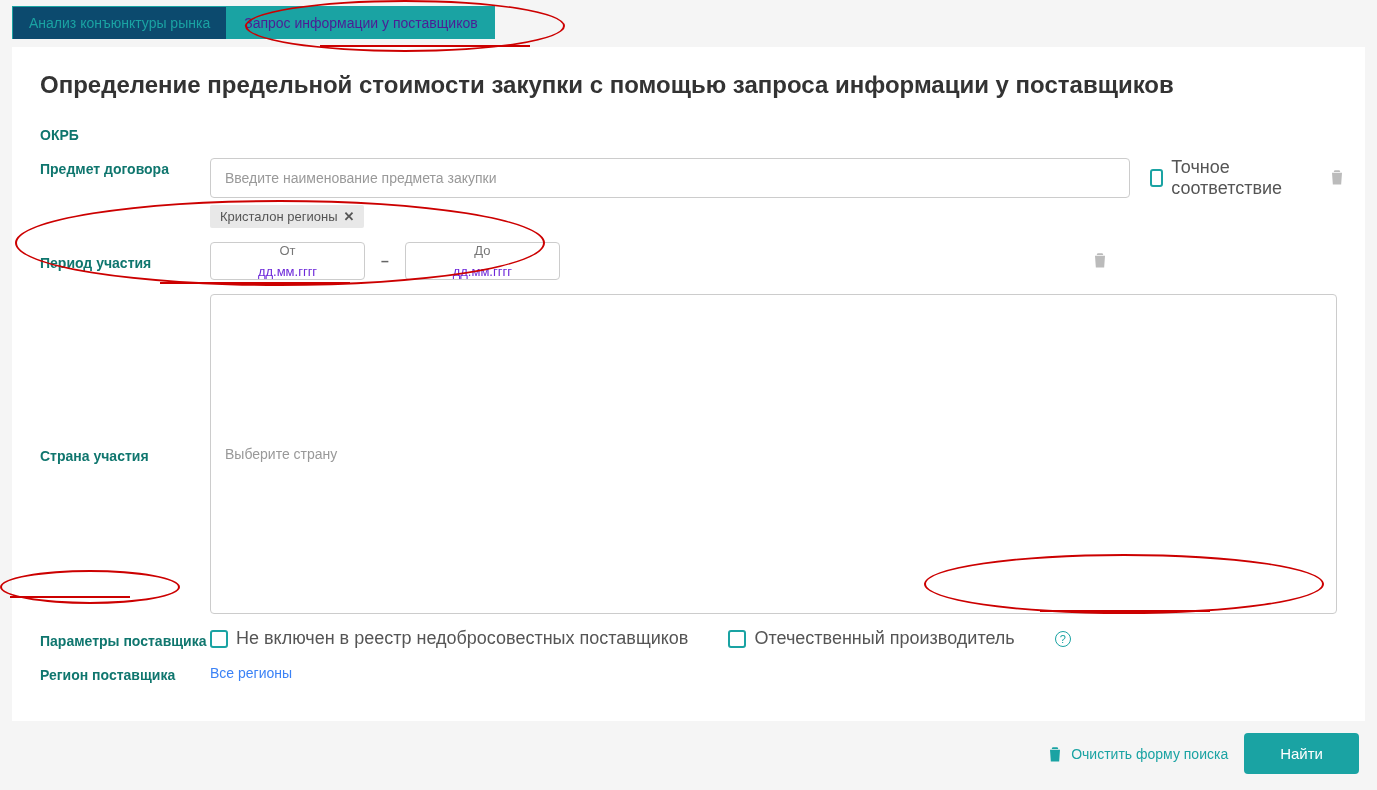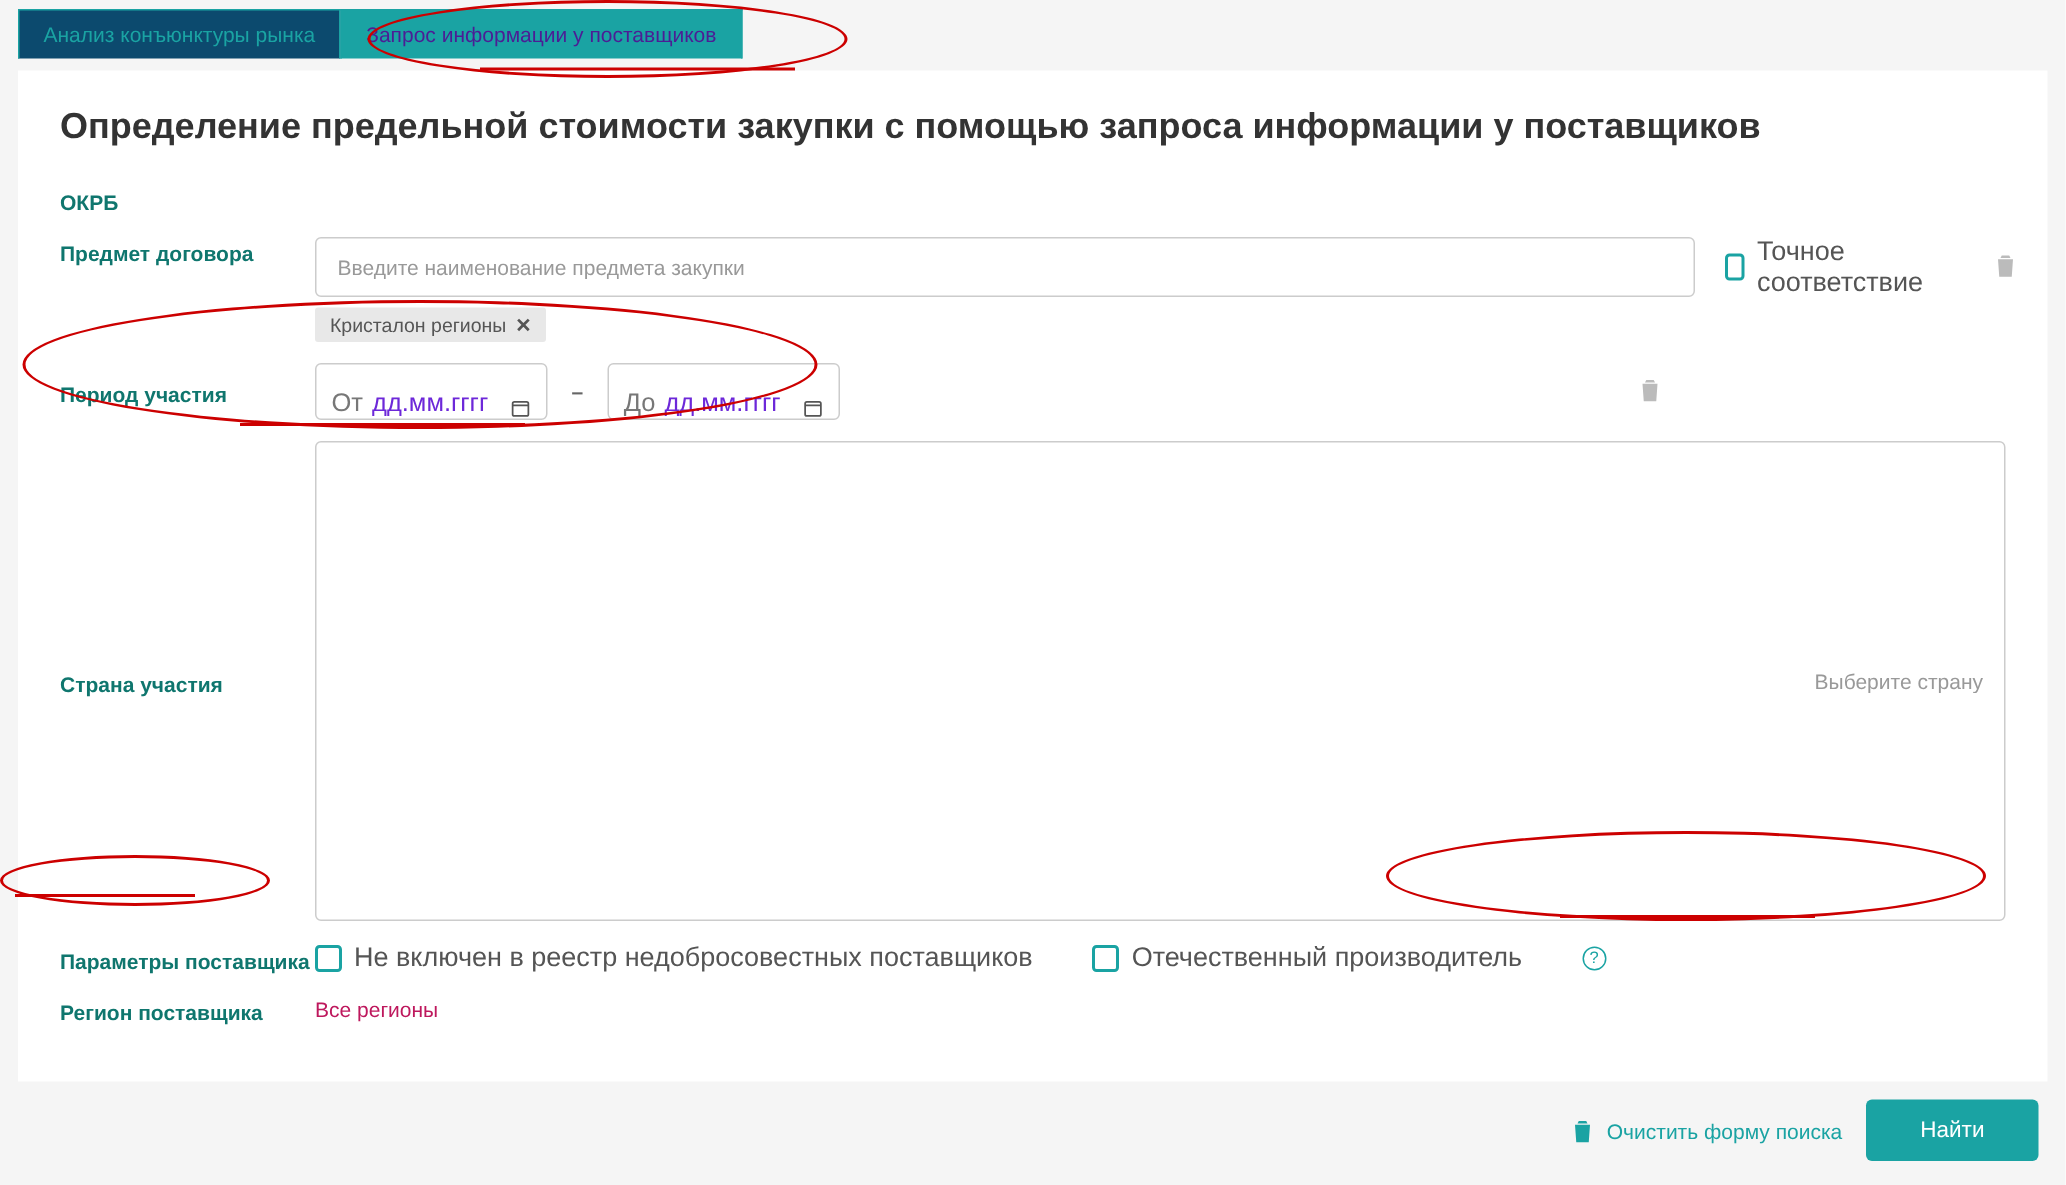--- a/index.html
+++ b/index.html
@@ -73,21 +73,21 @@
     .text-input {
       flex: 1;
       height: 40px;
       padding: 0 14px;
       border: 1px solid #ccc;
       border-radius: 4px;
       font-size: 14px;
       color: #333;
     }
     .text-input::placeholder { color: #999; }
-    .text-input.short { flex: 0 0 320px; text-align: right; }
+    .text-input.short { flex: 0 0 320px; }
     .text-input.med { flex: 0 0 920px; }
 
     .delete-icon {
       width: 20px; height: 20px;
       cursor: pointer;
       color: #bbb;
     }
     .help-link {
       color: #555;
       font-size: 13px;
@@ -106,23 +106,24 @@
     }
     .tag .x { cursor: pointer; font-weight: bold; }
 
     .date-input {
       width: 155px;
       height: 38px;
       border: 1px solid #ccc;
       border-radius: 4px;
       padding: 0 10px;
       display: flex;
-      align-items: flex-end;
+      align-items: center;
       gap: 6px;
-      font-size: 17px;
+      font-size: 13px;
+      flex-direction: column;
     }
     .date-input .prefix { color: #777; }
     .date-input .placeholder { color: #6d28d9; flex: 1; }
     .date-sep { margin: 0 6px; color: #666; font-weight: bold; }
     .cal-icon { width: 14px; height: 14px; }
 
     .checkbox {
       width: 18px; height: 18px;
       border: 2px solid #1aa3a3;
       border-radius: 3px;
@@ -141,21 +142,21 @@
       width: 16px; height: 16px;
       border: 1px solid #1aa3a3;
       border-radius: 50%;
       color: #1aa3a3;
       font-size: 11px;
       display: inline-flex;
       align-items: center;
       justify-content: center;
       cursor: pointer;
     }
-    .link-text { color: #be185d; cursor: pointer; }
+    .link-text { color: #3b82f6; cursor: pointer; }
 
     
     .action-bar {
       display: flex;
       justify-content: flex-end;
       align-items: center;
       gap: 16px;
       margin: 10px 12px;
       padding: 0 6px;
     }

